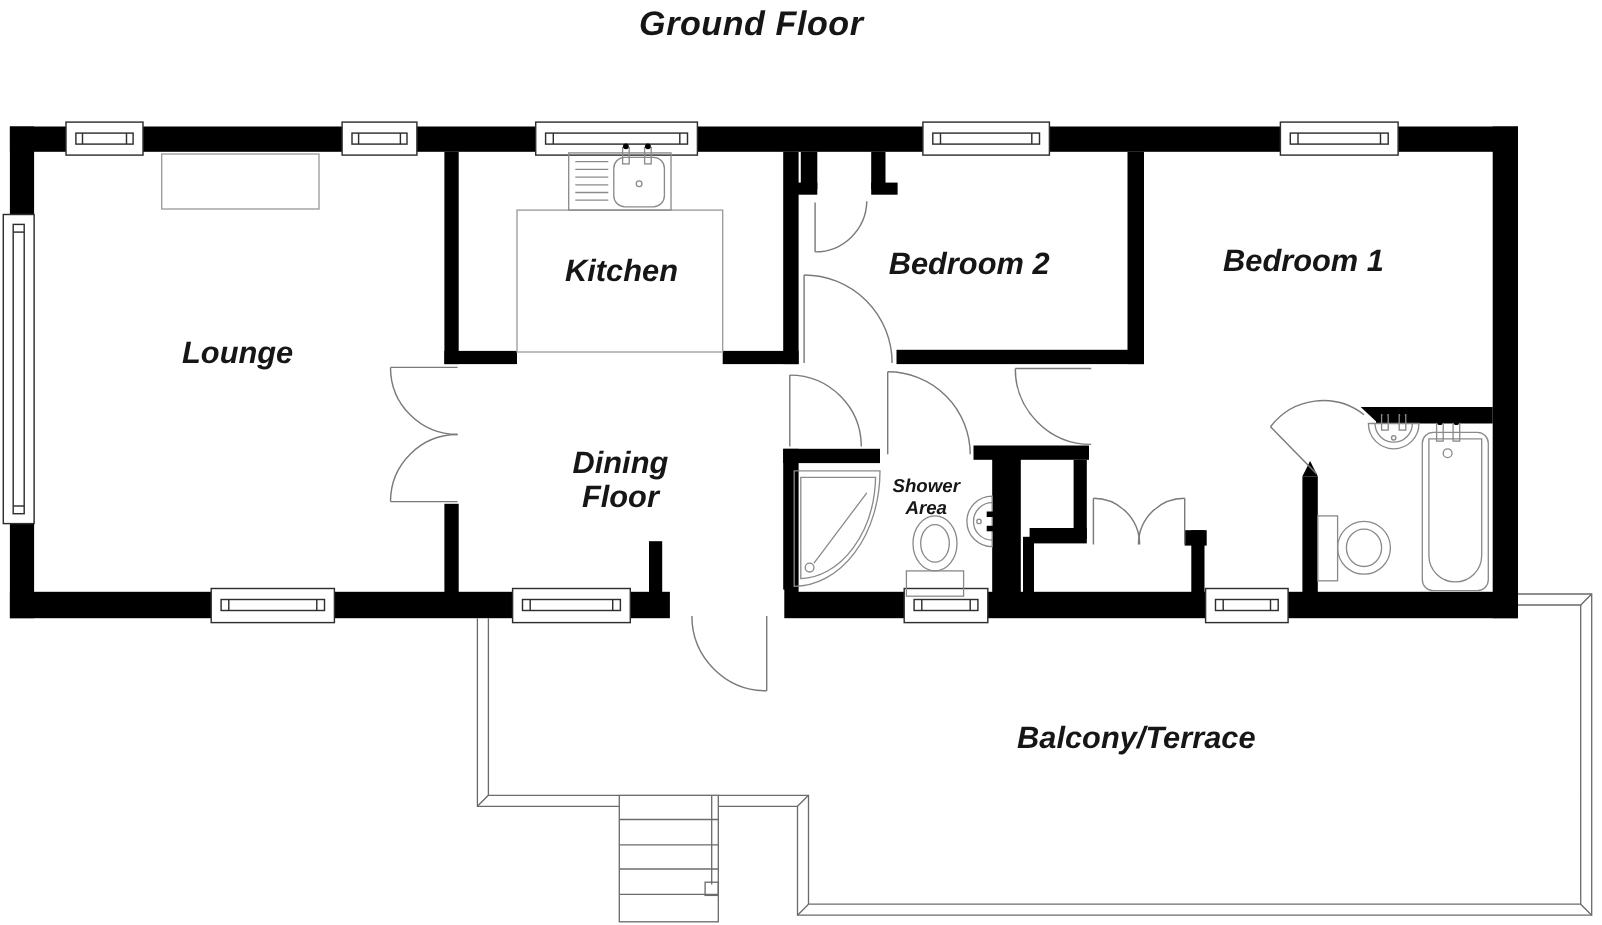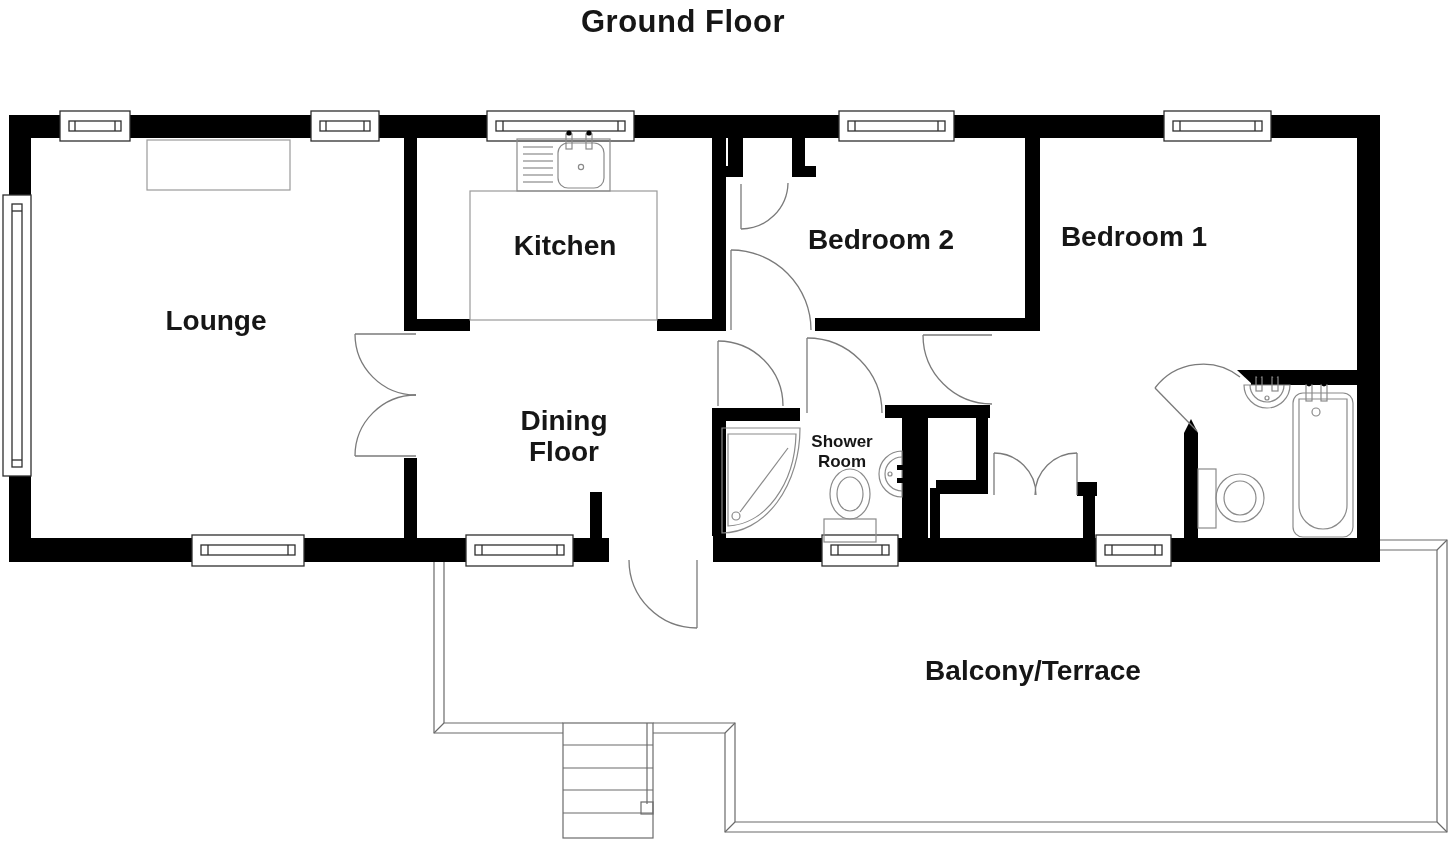--- a/index.html
+++ b/index.html
@@ -1,17 +1,17 @@
 <!DOCTYPE html>
 <html><head>
 <meta charset="utf-8">
 <style>
   html,body{margin:0;padding:0;background:#ffffff;}
   #plan{position:relative;width:1456px;height:841px;background:#ffffff;overflow:hidden;
-        font-family:"Liberation Sans","DejaVu Sans",sans-serif;}
+        font-family:"Liberation Sans","DejaVu Sans",sans-serif;font-style:italic;}
   #plan svg{position:absolute;left:0;top:0;}
   .lbl{position:absolute;transform:translate(-50%,-50%);color:#161616;font-weight:bold;
        white-space:nowrap;text-align:center;line-height:1.12;}
   .title{font-size:31px;letter-spacing:.5px;}
   .room{font-size:28px;}
   .small{font-size:17px;line-height:1.18;margin-left:11px;}
   .big{font-size:28px;}
 </style>
 </head>
 <body>
@@ -262,19 +262,19 @@
 </svg>
 
   <div class="lbl title" style="left:683px;top:22px;">Ground Floor</div>
   <div class="lbl room" style="left:216px;top:321px;">Lounge</div>
   <div class="lbl room" style="left:565px;top:246px;">Kitchen</div>
   <div class="lbl room" style="left:564px;top:436px;">
     <div>Dining</div>
     <div>Floor</div>
   </div>
   <div class="lbl room" style="left:881px;top:240px;text-align:center;">Bedroom 2</div>
-  <div class="lbl room" style="left:1134px;top:237px;text-align:center;">Bedroom 1</div>
+  <div class="lbl room" style="left:1185px;top:237px;text-align:center;">Bedroom 1</div>
   <div class="lbl small" style="left:831px;top:452px;">
     <div>Shower</div>
-    <div>Room</div>
+    <div>Area</div>
   </div>
   <div class="lbl big" style="left:1033px;top:671px;">Balcony/Terrace</div>
 </div>
 
 </body></html>

